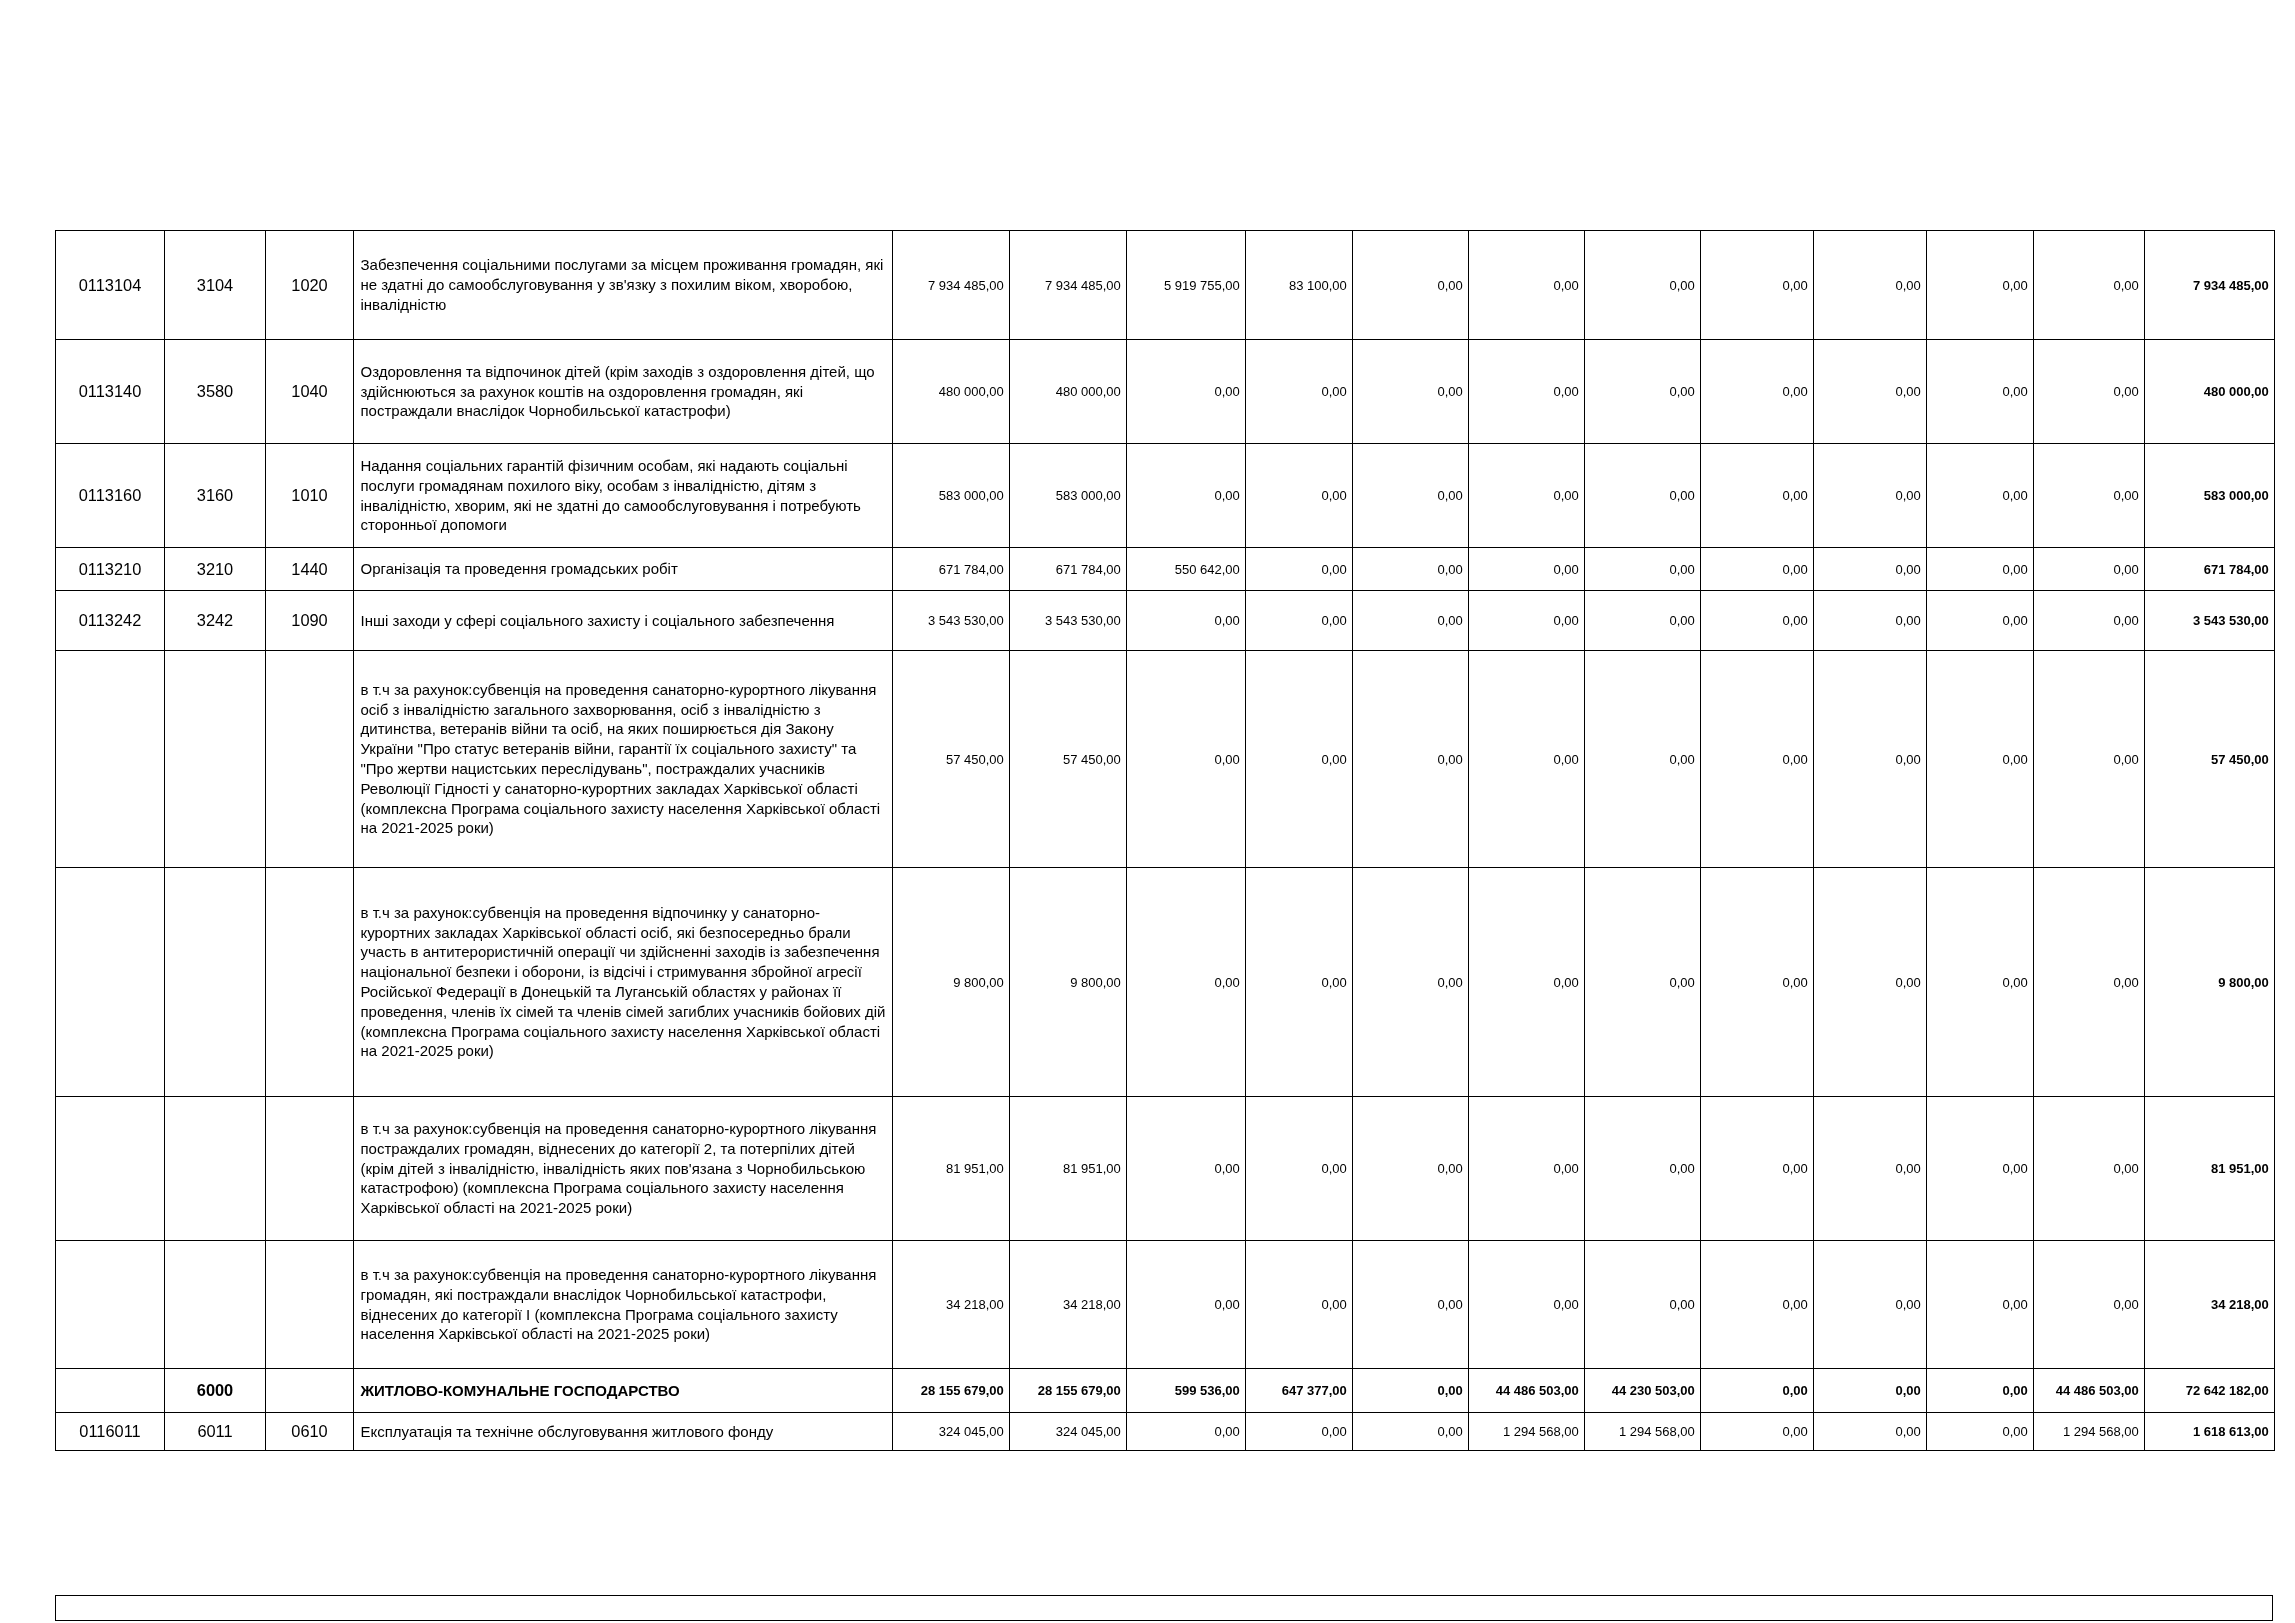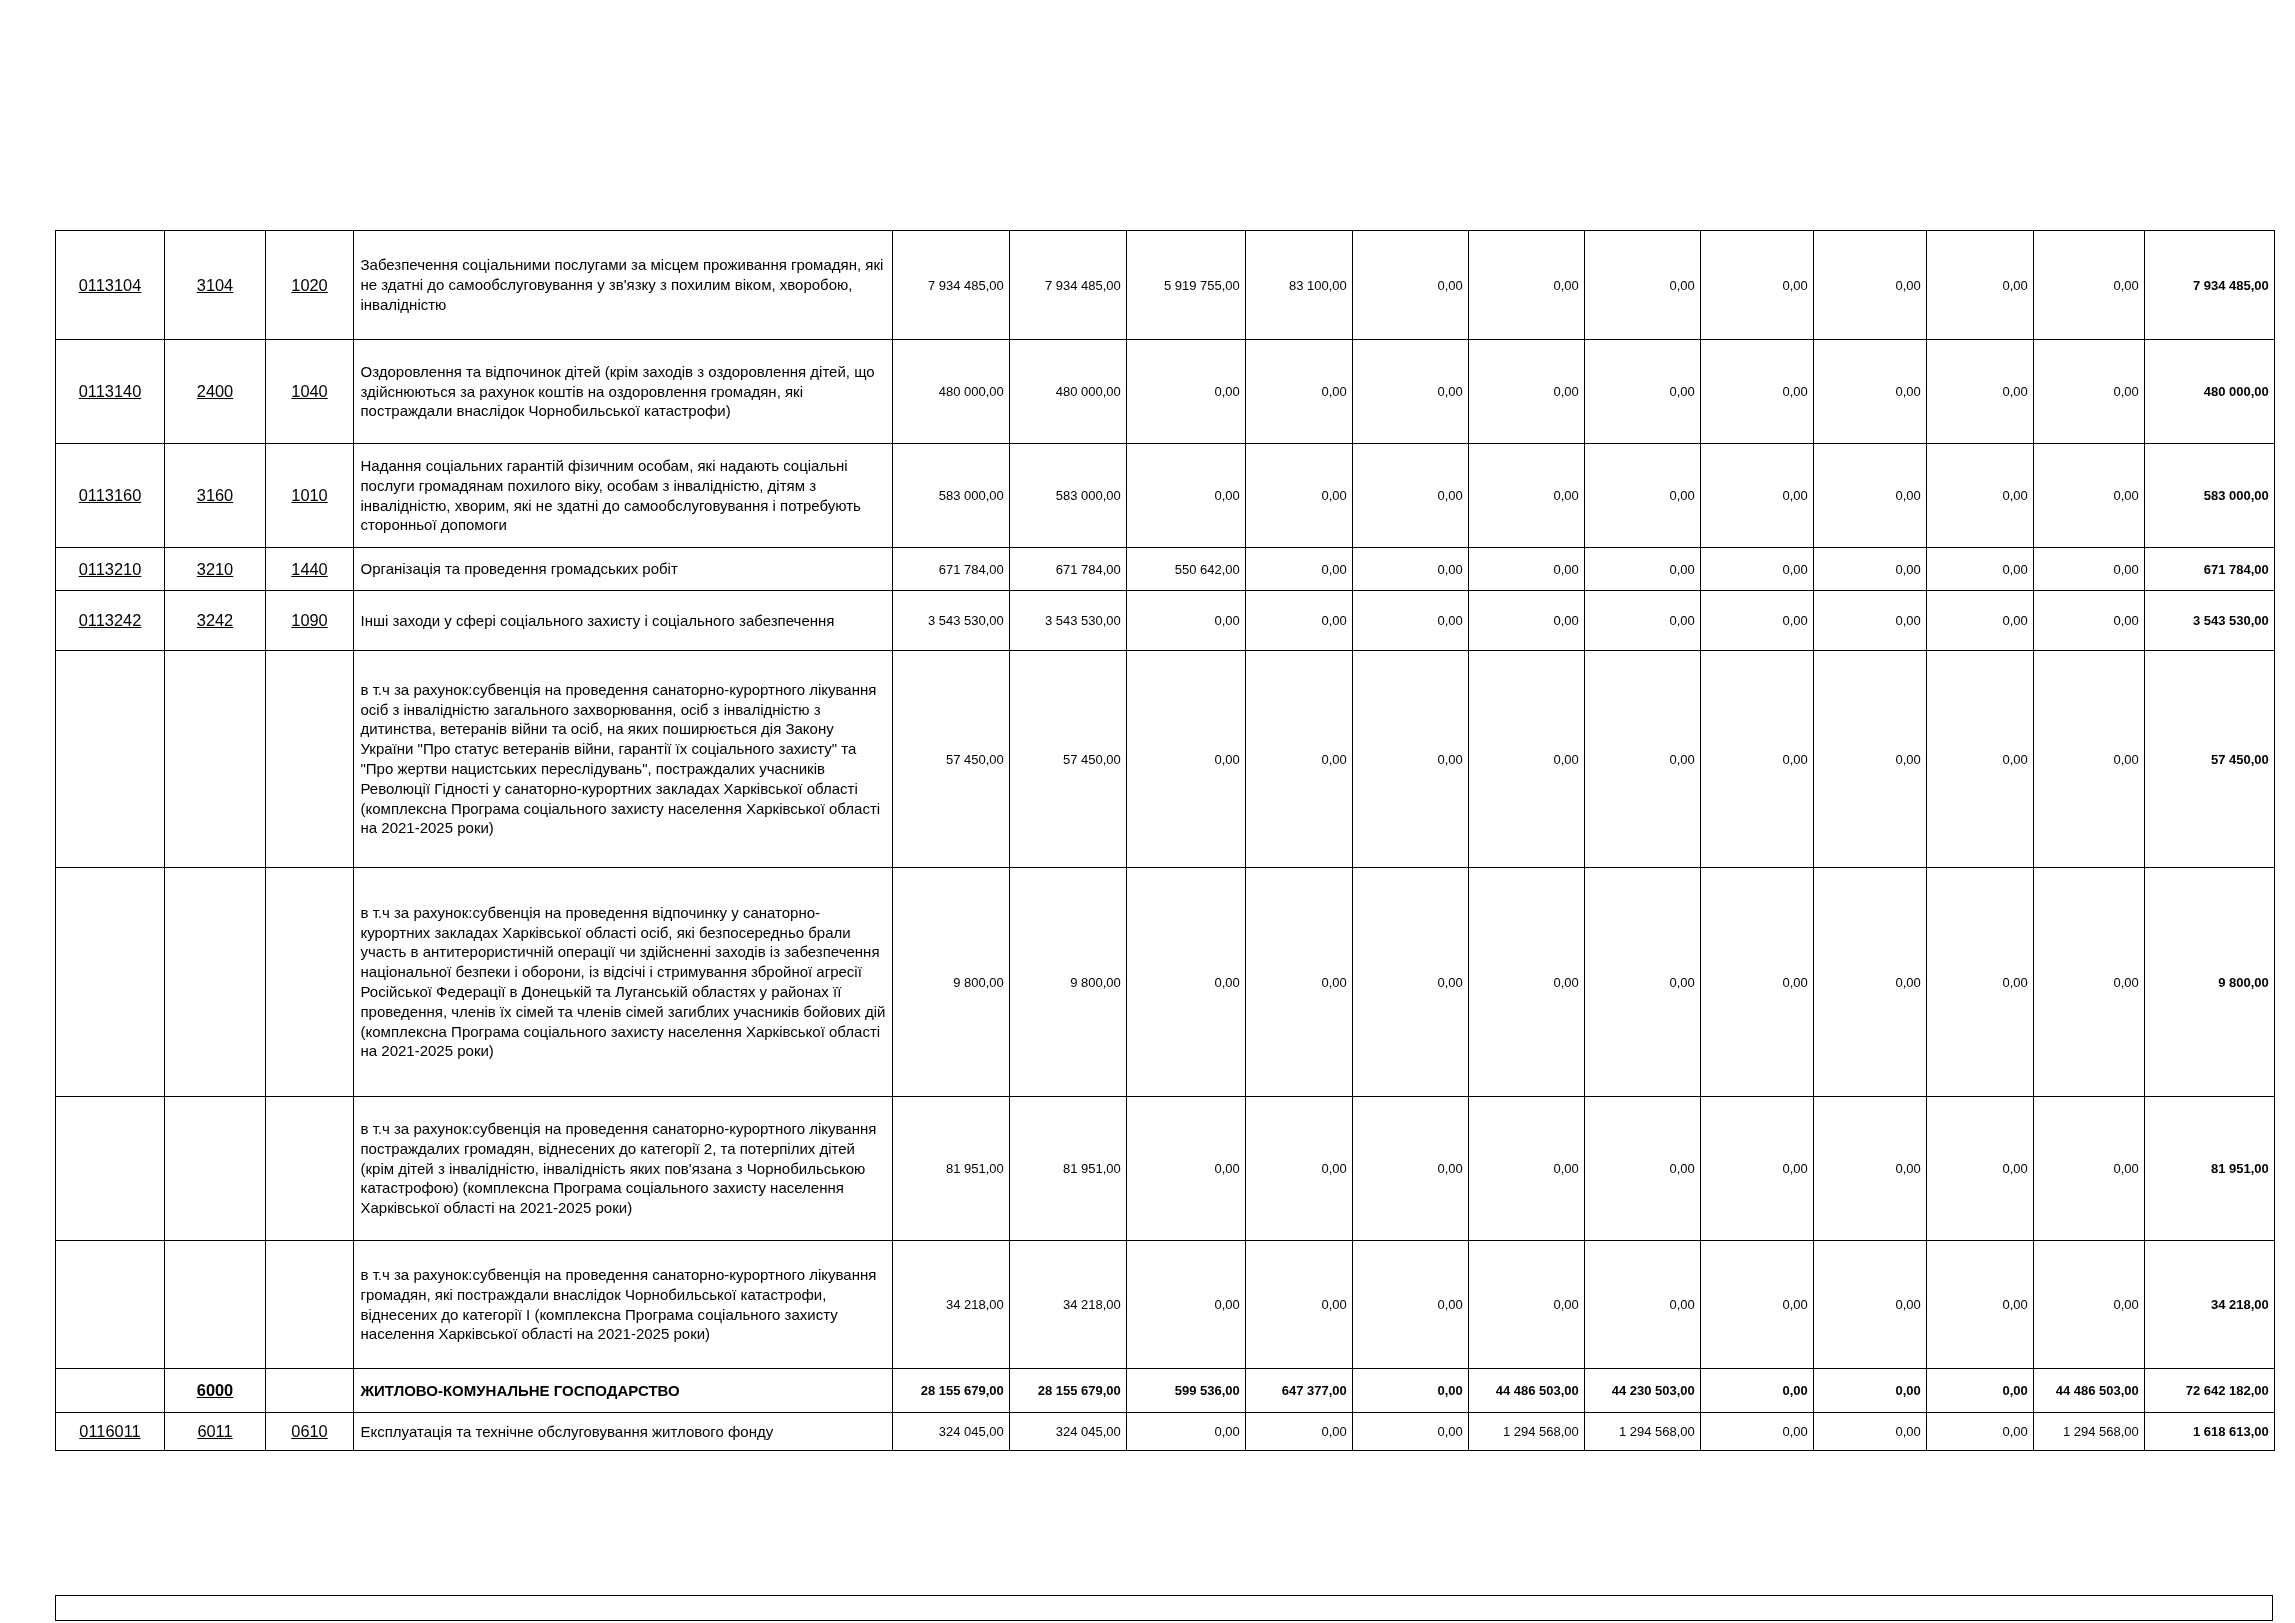--- a/index.html
+++ b/index.html
@@ -26,21 +26,20 @@
   #budget-table td {
     border: 1.3px solid #000000;
     vertical-align: middle;
     overflow: hidden;
     box-sizing: border-box;
     padding: 2.6px 5.2px;
   }
   #budget-table td.code {
     text-align: center;
     font-size: 16.4px;
-    text-decoration: underline;
   }
   #budget-table td.name {
     text-align: left;
     font-size: 15px;
     line-height: 1.32;
     padding: 3.9px 6.5px;
   }
   #budget-table td.num {
     text-align: right;
     font-size: 13px;
@@ -109,21 +108,21 @@
         <td class="num">0,00</td>
         <td class="num">0,00</td>
         <td class="num">0,00</td>
         <td class="num">0,00</td>
         <td class="num">0,00</td>
         <td class="num">0,00</td>
         <td class="num bold">7 934 485,00</td>
       </tr>
       <tr>
         <td class="code">0113140</td>
-        <td class="code">2400</td>
+        <td class="code">3580</td>
         <td class="code">1040</td>
         <td class="name">Оздоровлення та відпочинок дітей (крім заходів з оздоровлення дітей, що здійснюються за рахунок коштів на оздоровлення громадян, які постраждали внаслідок Чорнобильської катастрофи)</td>
         <td class="num">480 000,00</td>
         <td class="num">480 000,00</td>
         <td class="num">0,00</td>
         <td class="num">0,00</td>
         <td class="num">0,00</td>
         <td class="num">0,00</td>
         <td class="num">0,00</td>
         <td class="num">0,00</td>

